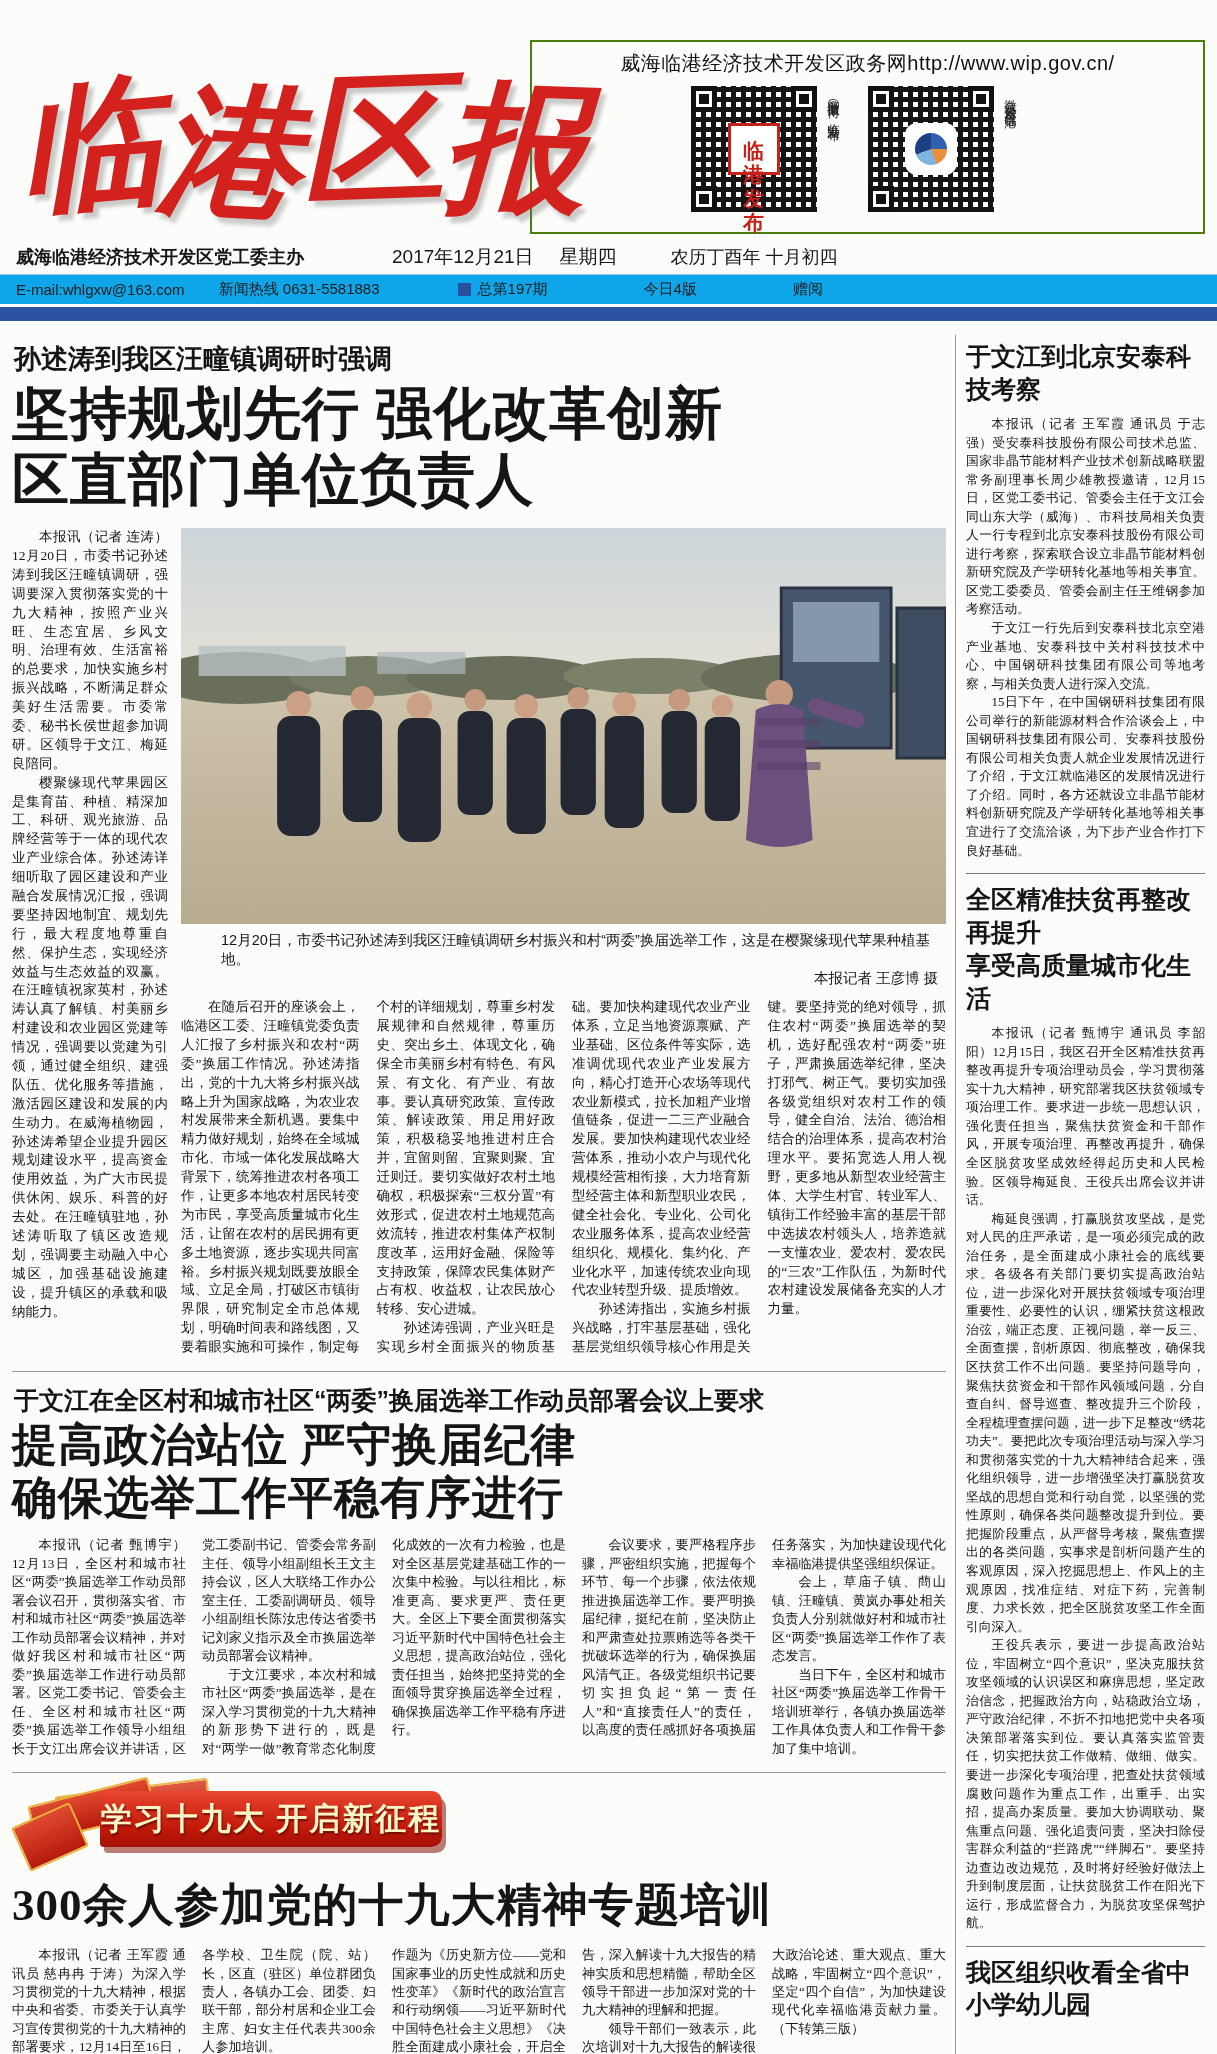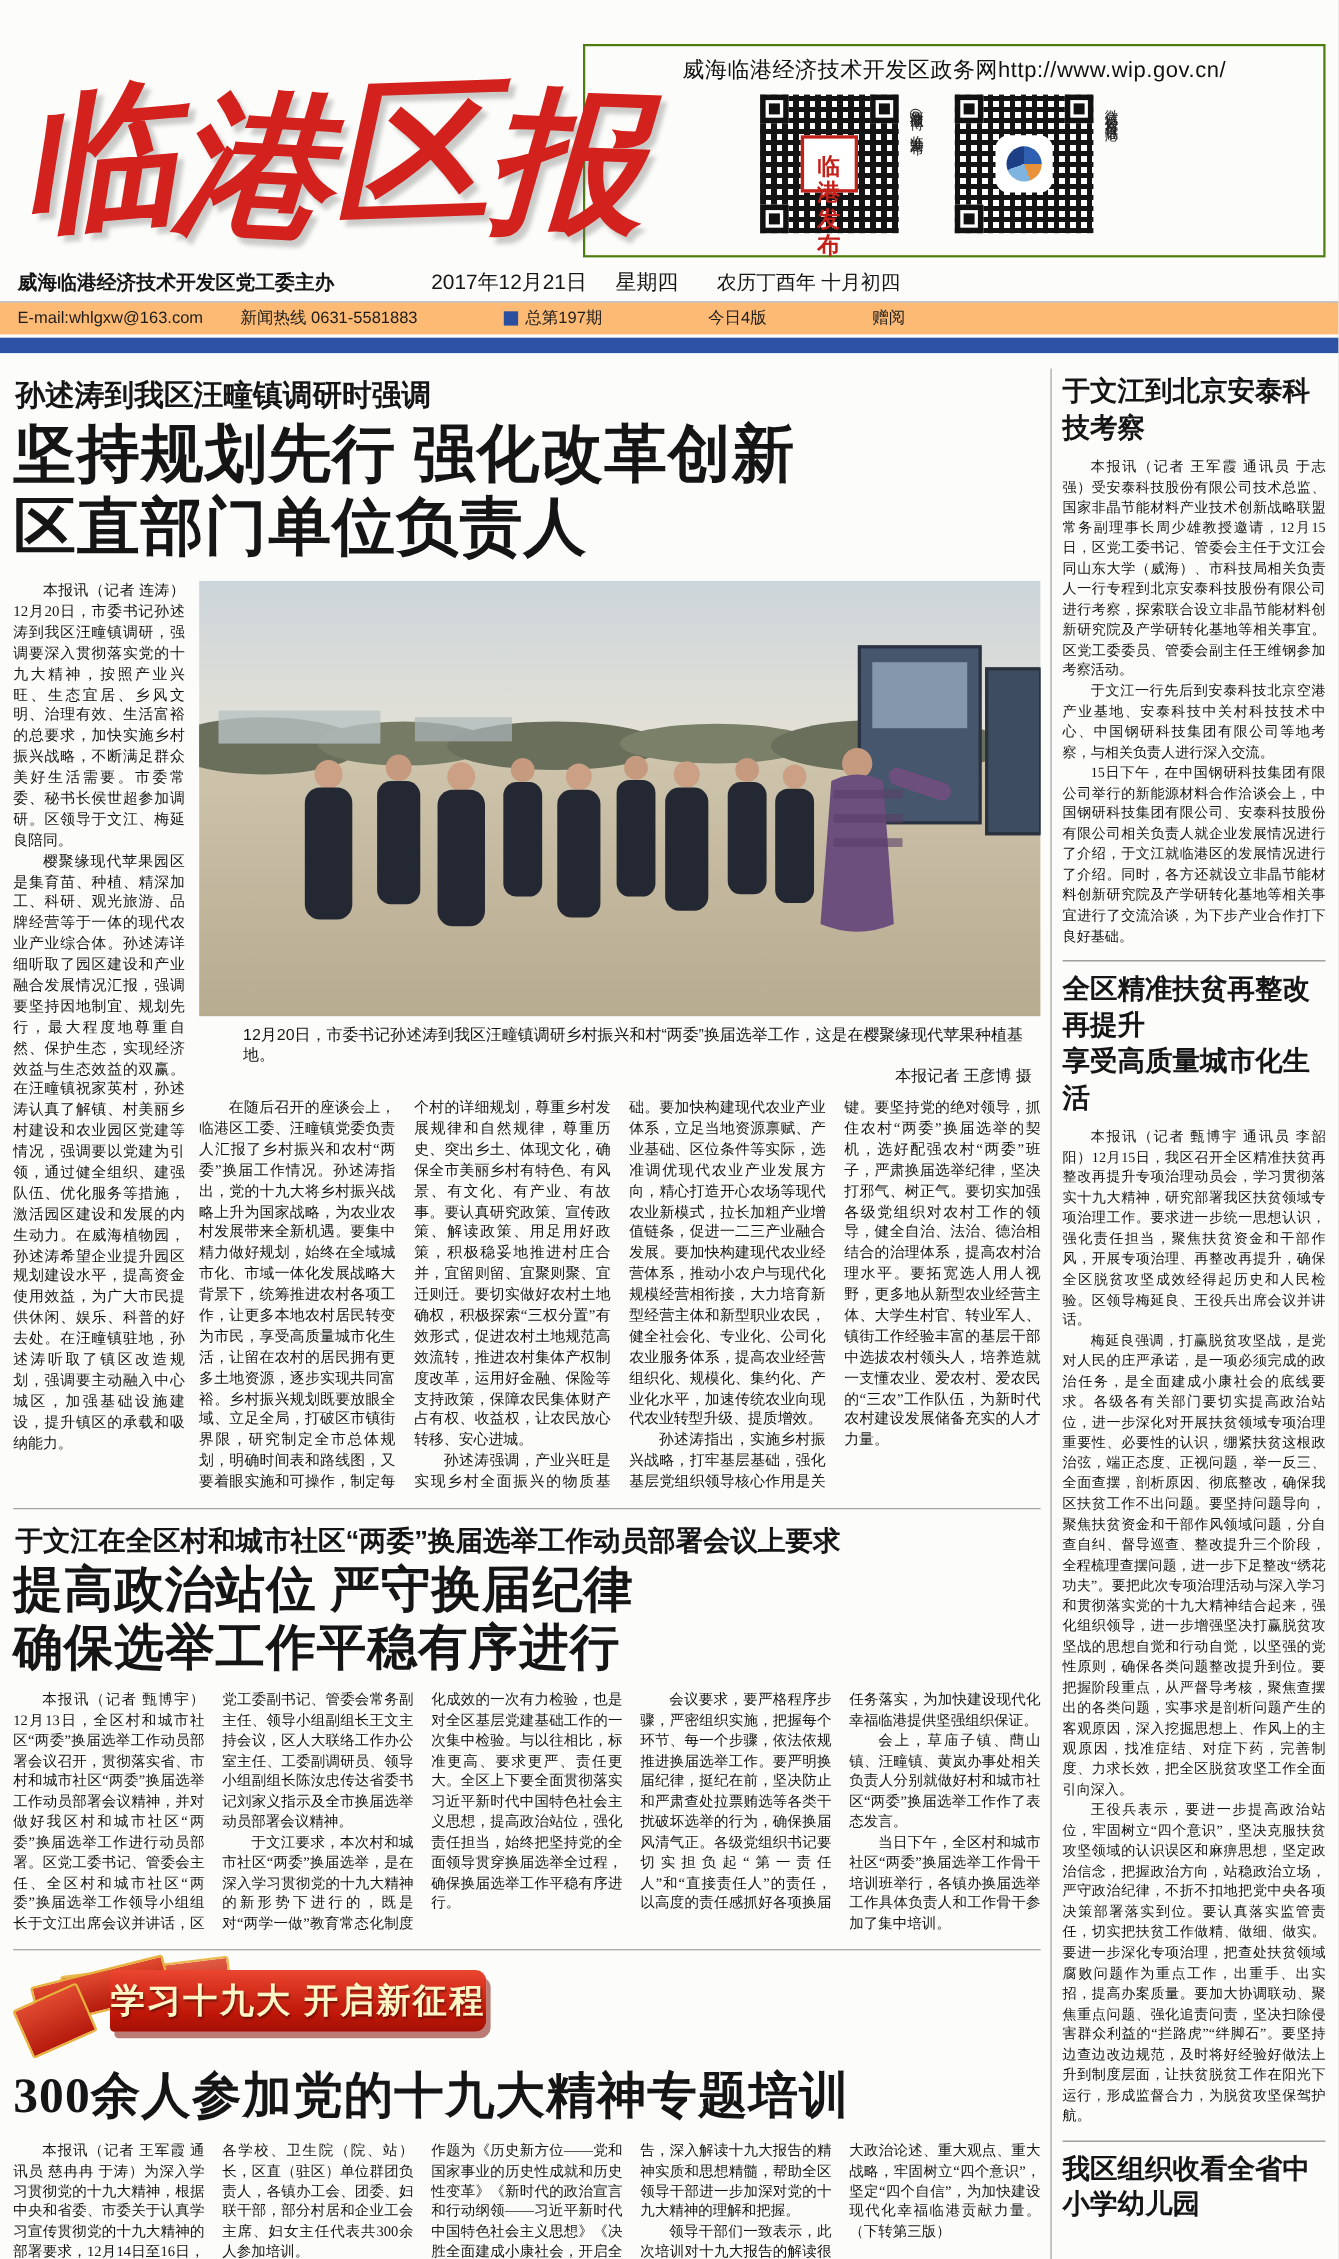--- a/index.html
+++ b/index.html
@@ -35,22 +35,22 @@
   .wxlogo i{width:32px;height:32px;border-radius:50%;display:block;
             background:conic-gradient(#2e5fb0 0 90deg,#e8903a 90deg 160deg,#7fb4e0 160deg 250deg,#1d3f85 250deg 360deg);}
   .vlabel{writing-mode:vertical-rl;font-family:"Liberation Sans","DejaVu Sans",sans-serif;font-size:12.5px;
           letter-spacing:2px;color:#222;margin:4px 26px 0 8px;height:120px;}
 
   
   .inforow{display:flex;align-items:baseline;padding:10px 16px 4px;font-family:"Liberation Sans","DejaVu Sans",sans-serif;}
   .organizer{font-size:18px;font-weight:bold;}
   .d1{font-size:19px;margin-left:88px;}
   .d2{font-size:19px;margin-left:26px;}
-  .d3{font-size:18px;margin-left:35px;text-align:center;}
-  .strip{background:#fdba74;border-top:1px solid #9fc0e0;display:flex;align-items:center;
+  .d3{font-size:18px;margin-left:54px;text-align:center;}
+  .strip{background:#0ea5e9;border-top:1px solid #9fc0e0;display:flex;align-items:center;
          padding:5px 16px;font-family:"Liberation Sans","DejaVu Sans",sans-serif;font-size:15px;color:#1c1c1c;}
   .issuemark{width:13px;height:13px;background:#2b4f9f;display:inline-block;margin:0 7px 0 78px;flex:0 0 auto;}
   .hotline{margin-left:34px;}
   .pages{margin-left:96px;}
   .gift{margin-left:96px;}
   .bluerule{height:14px;background:#2d51a3;margin-top:3px;}
 
   
   .content{display:flex;padding:6px 12px 0 12px;}
   .mainarea{width:934px;flex:0 0 auto;}

